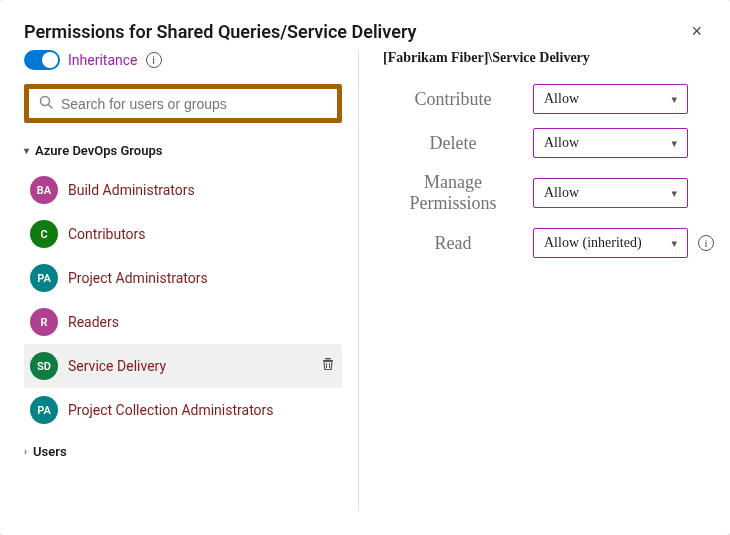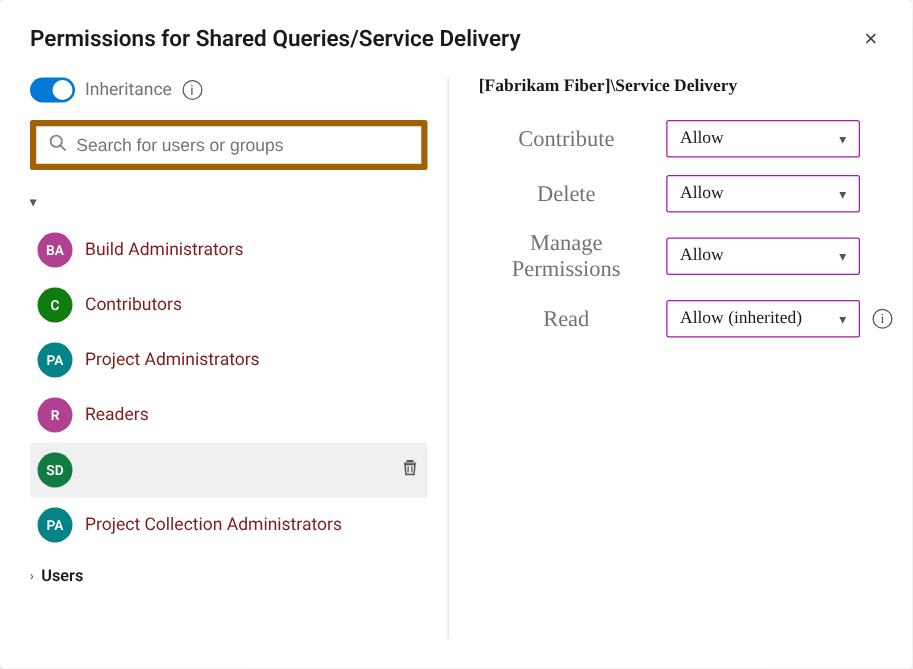--- a/index.html
+++ b/index.html
@@ -20,21 +20,21 @@
       box-shadow: 0 4px 20px rgba(0,0,0,0.2);
       border-radius: 4px;
       display: flex;
       flex-direction: column;
       padding: 20px 24px 24px 24px;
     }
     .dialog-header {
       display: flex;
       justify-content: space-between;
       align-items: center;
-      margin-bottom: 20px;
+      margin-bottom: 8px;
     }
     .dialog-title {
       font-size: 18px;
       font-weight: 600;
       color: #1a1a1a;
     }
     .close-btn {
       background: none;
       border: none;
       cursor: pointer;
@@ -77,21 +77,21 @@
       position: absolute;
       top: 2px;
       left: 18px;
       width: 16px;
       height: 16px;
       background: #fff;
       border-radius: 50%;
     }
     .inheritance-label {
       font-size: 14px;
-      color: #737373;
+      color: #a21caf;
     }
     .info-icon {
       width: 16px;
       height: 16px;
       border: 1px solid #555;
       border-radius: 50%;
       display: inline-flex;
       align-items: center;
       justify-content: center;
       font-size: 11px;
@@ -268,20 +268,21 @@
           <svg width="14" height="14" viewBox="0 0 14 14" fill="none">
             <circle cx="6" cy="6" r="4.5" stroke="#888" stroke-width="1.5"></circle>
             <line x1="9.5" y1="9.5" x2="13" y2="13" stroke="#888" stroke-width="1.5" stroke-linecap="round"></line>
           </svg>
         </span>
         <input type="text" placeholder="Search for users or groups" style="">
       </div>
 
       <div class="group-section-header">
         <span class="chevron">▾</span>
+        <span>Azure DevOps Groups</span>
       </div>
 
       <div class="group-list" id="group-list">
           <div class="group-item">
             <div class="avatar" style="background: rgb(176, 64, 144);">BA</div>
             <span class="group-name">Build Administrators</span>
           </div>
           <div class="group-item">
             <div class="avatar" style="background: rgb(16, 124, 16);">C</div>
             <span class="group-name">Contributors</span>
@@ -289,20 +290,21 @@
           <div class="group-item">
             <div class="avatar" style="background: rgb(3, 131, 135);">PA</div>
             <span class="group-name">Project Administrators</span>
           </div>
           <div class="group-item">
             <div class="avatar" style="background: rgb(176, 64, 144);">R</div>
             <span class="group-name">Readers</span>
           </div>
           <div class="group-item active">
             <div class="avatar" style="background: rgb(16, 124, 65);">SD</div>
+            <span class="group-name">Service Delivery</span>
             <span class="trash-icon"><svg width="16" height="16" viewBox="0 0 16 16" fill="none">
       <rect x="5" y="2" width="6" height="1.5" rx="0.75" fill="#555"></rect>
       <rect x="3" y="4" width="10" height="1" rx="0.5" fill="#555"></rect>
       <path d="M4 5.5l0.8 8h6.4l0.8-8H4z" stroke="#555" stroke-width="1.2" fill="none"></path>
       <line x1="6.5" y1="7" x2="6.5" y2="12" stroke="#555" stroke-width="1"></line>
       <line x1="9.5" y1="7" x2="9.5" y2="12" stroke="#555" stroke-width="1"></line>
     </svg></span>
           </div>
           <div class="group-item">
             <div class="avatar" style="background: rgb(3, 131, 135);">PA</div>

